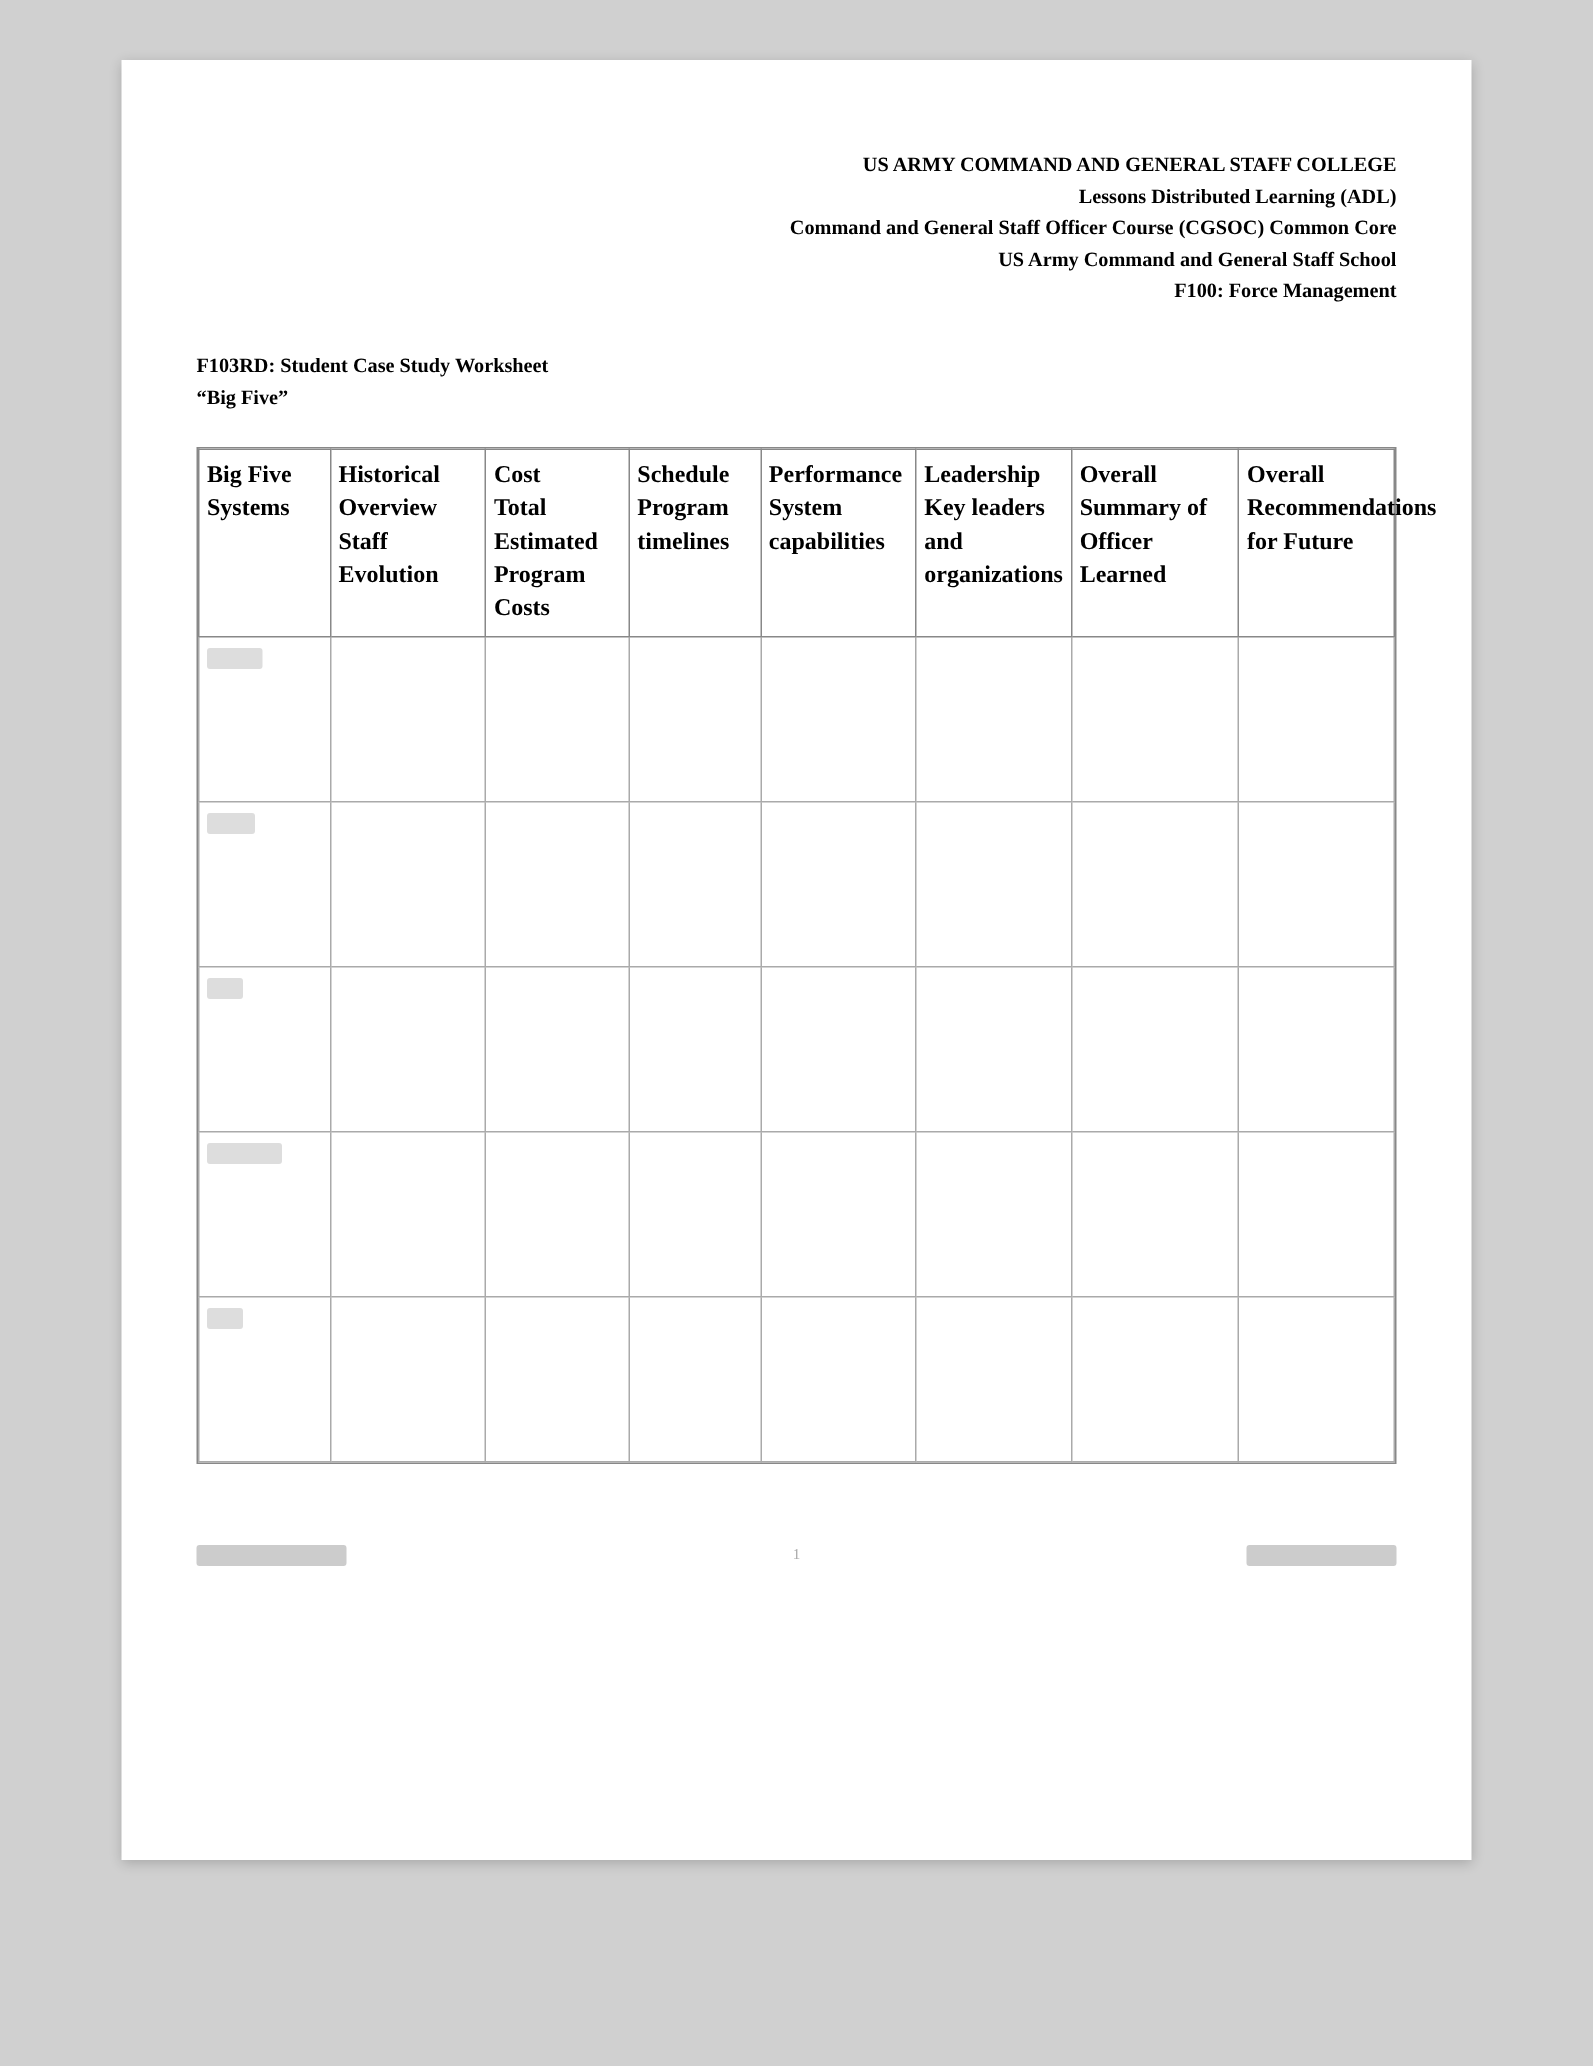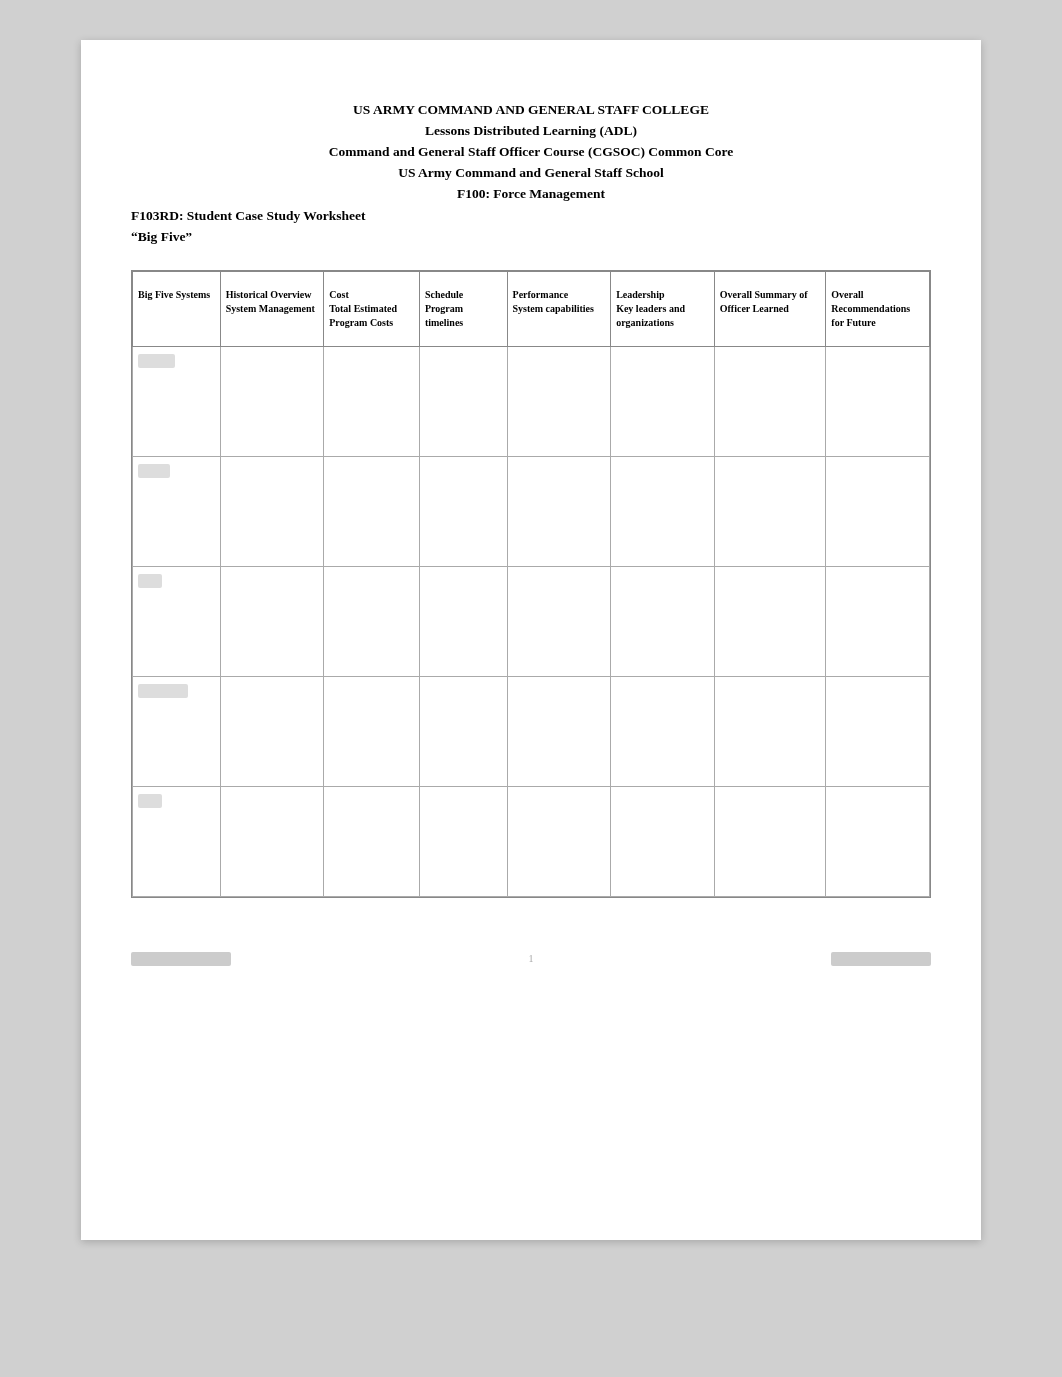--- a/index.html
+++ b/index.html
@@ -21,21 +21,22 @@
     .page {
       background: #ffffff;
       width: 900px;
       min-height: 1200px;
       padding: 60px 50px 60px 50px;
       box-shadow: 0 2px 8px rgba(0,0,0,0.2);
       position: relative;
     }
 
     .header {
-      text-align: center;
+      text-align: right;
+      margin-bottom: 28px;
     }
 
     .header-line {
       font-size: 13.5px;
       font-weight: bold;
       line-height: 1.55;
       display: block;
     }
 
     .subtitle-section {
@@ -56,22 +57,22 @@
     }
 
     table {
       width: 100%;
       border-collapse: collapse;
       table-layout: fixed;
     }
 
     th {
       border: 1px solid #888;
-      padding: 16px 5px;
-      font-size: 10px;
+      padding: 6px 5px;
+      font-size: 16px;
       font-weight: bold;
       vertical-align: top;
       text-align: left;
       background: #fff;
       line-height: 1.4;
     }
 
     td {
       border: 1px solid #aaa;
       padding: 6px 5px;
@@ -157,21 +158,21 @@
         <col class="col-8">
       </colgroup>
       <thead>
         <tr>
           <th>
             <span><strong>Big Five Systems</strong></span>
           </th>
           <th>
             <span>
               <strong>Historical Overview</strong><br>
-              <span>System Management</span>
+              <span>Staff Evolution</span>
             </span>
           </th>
           <th>
             <span>
               <strong>Cost</strong><br>
               <span>Total Estimated Program Costs</span>
             </span>
           </th>
           <th>
             <span>

